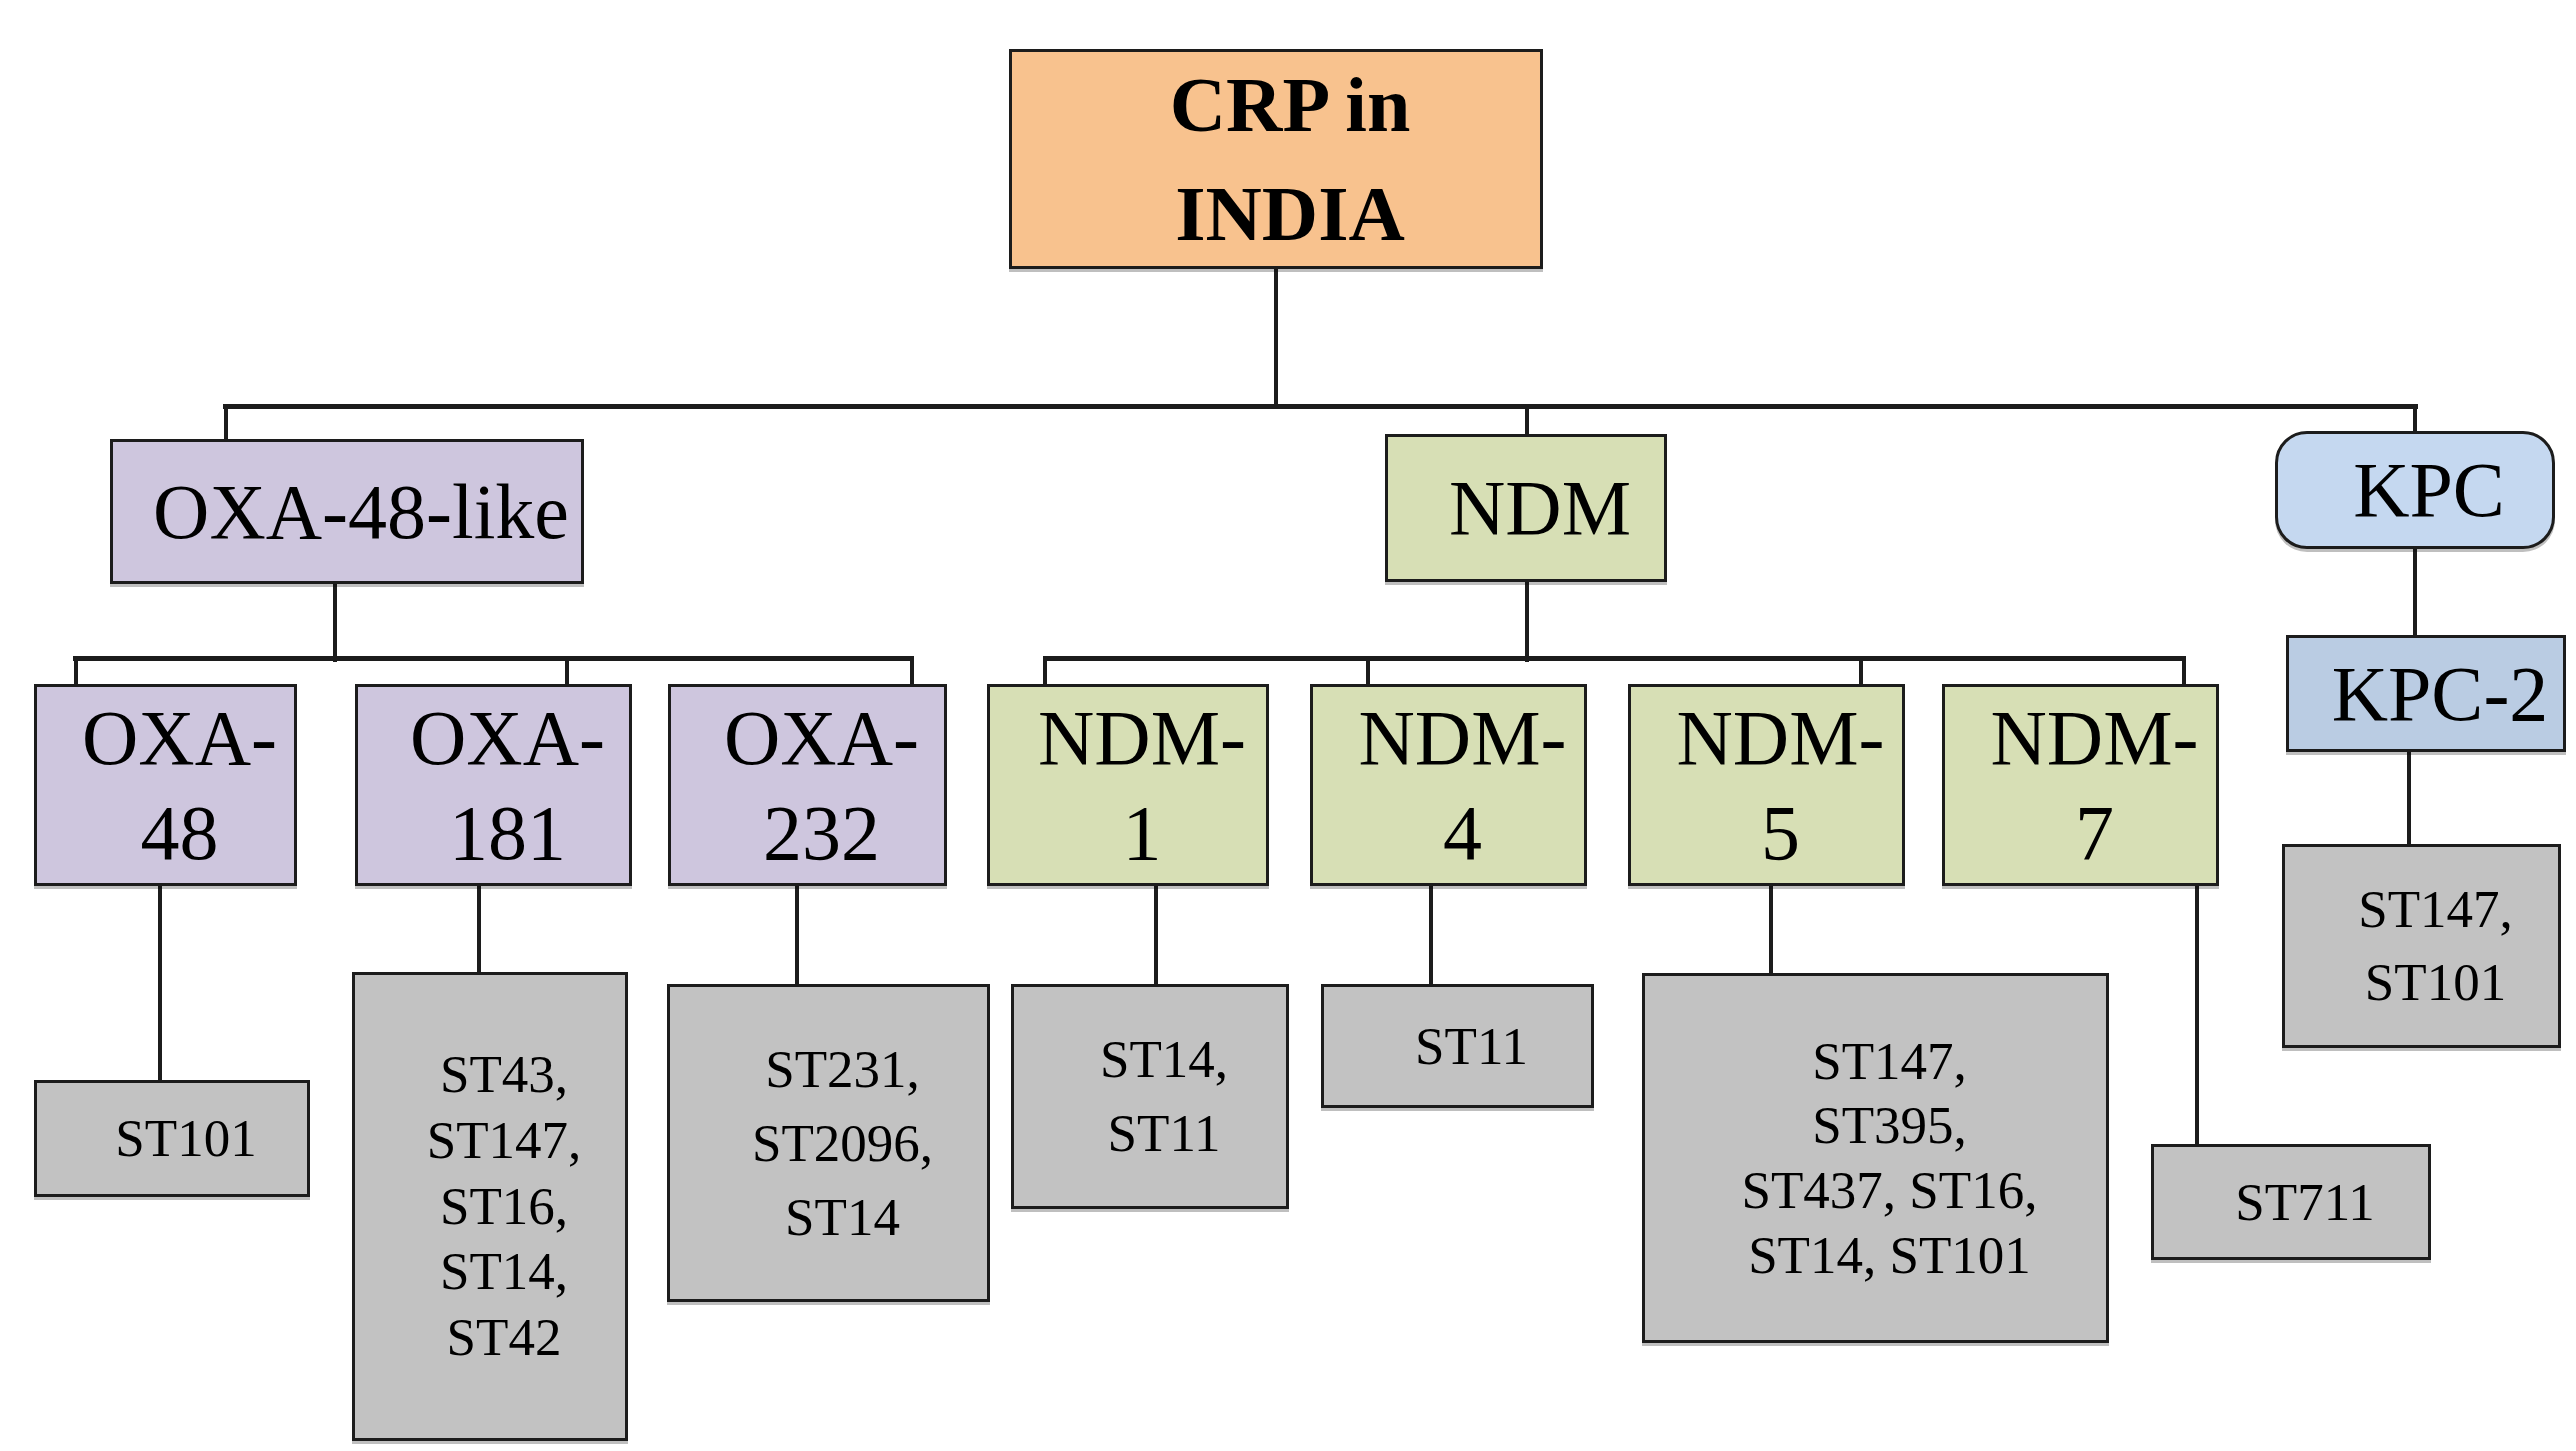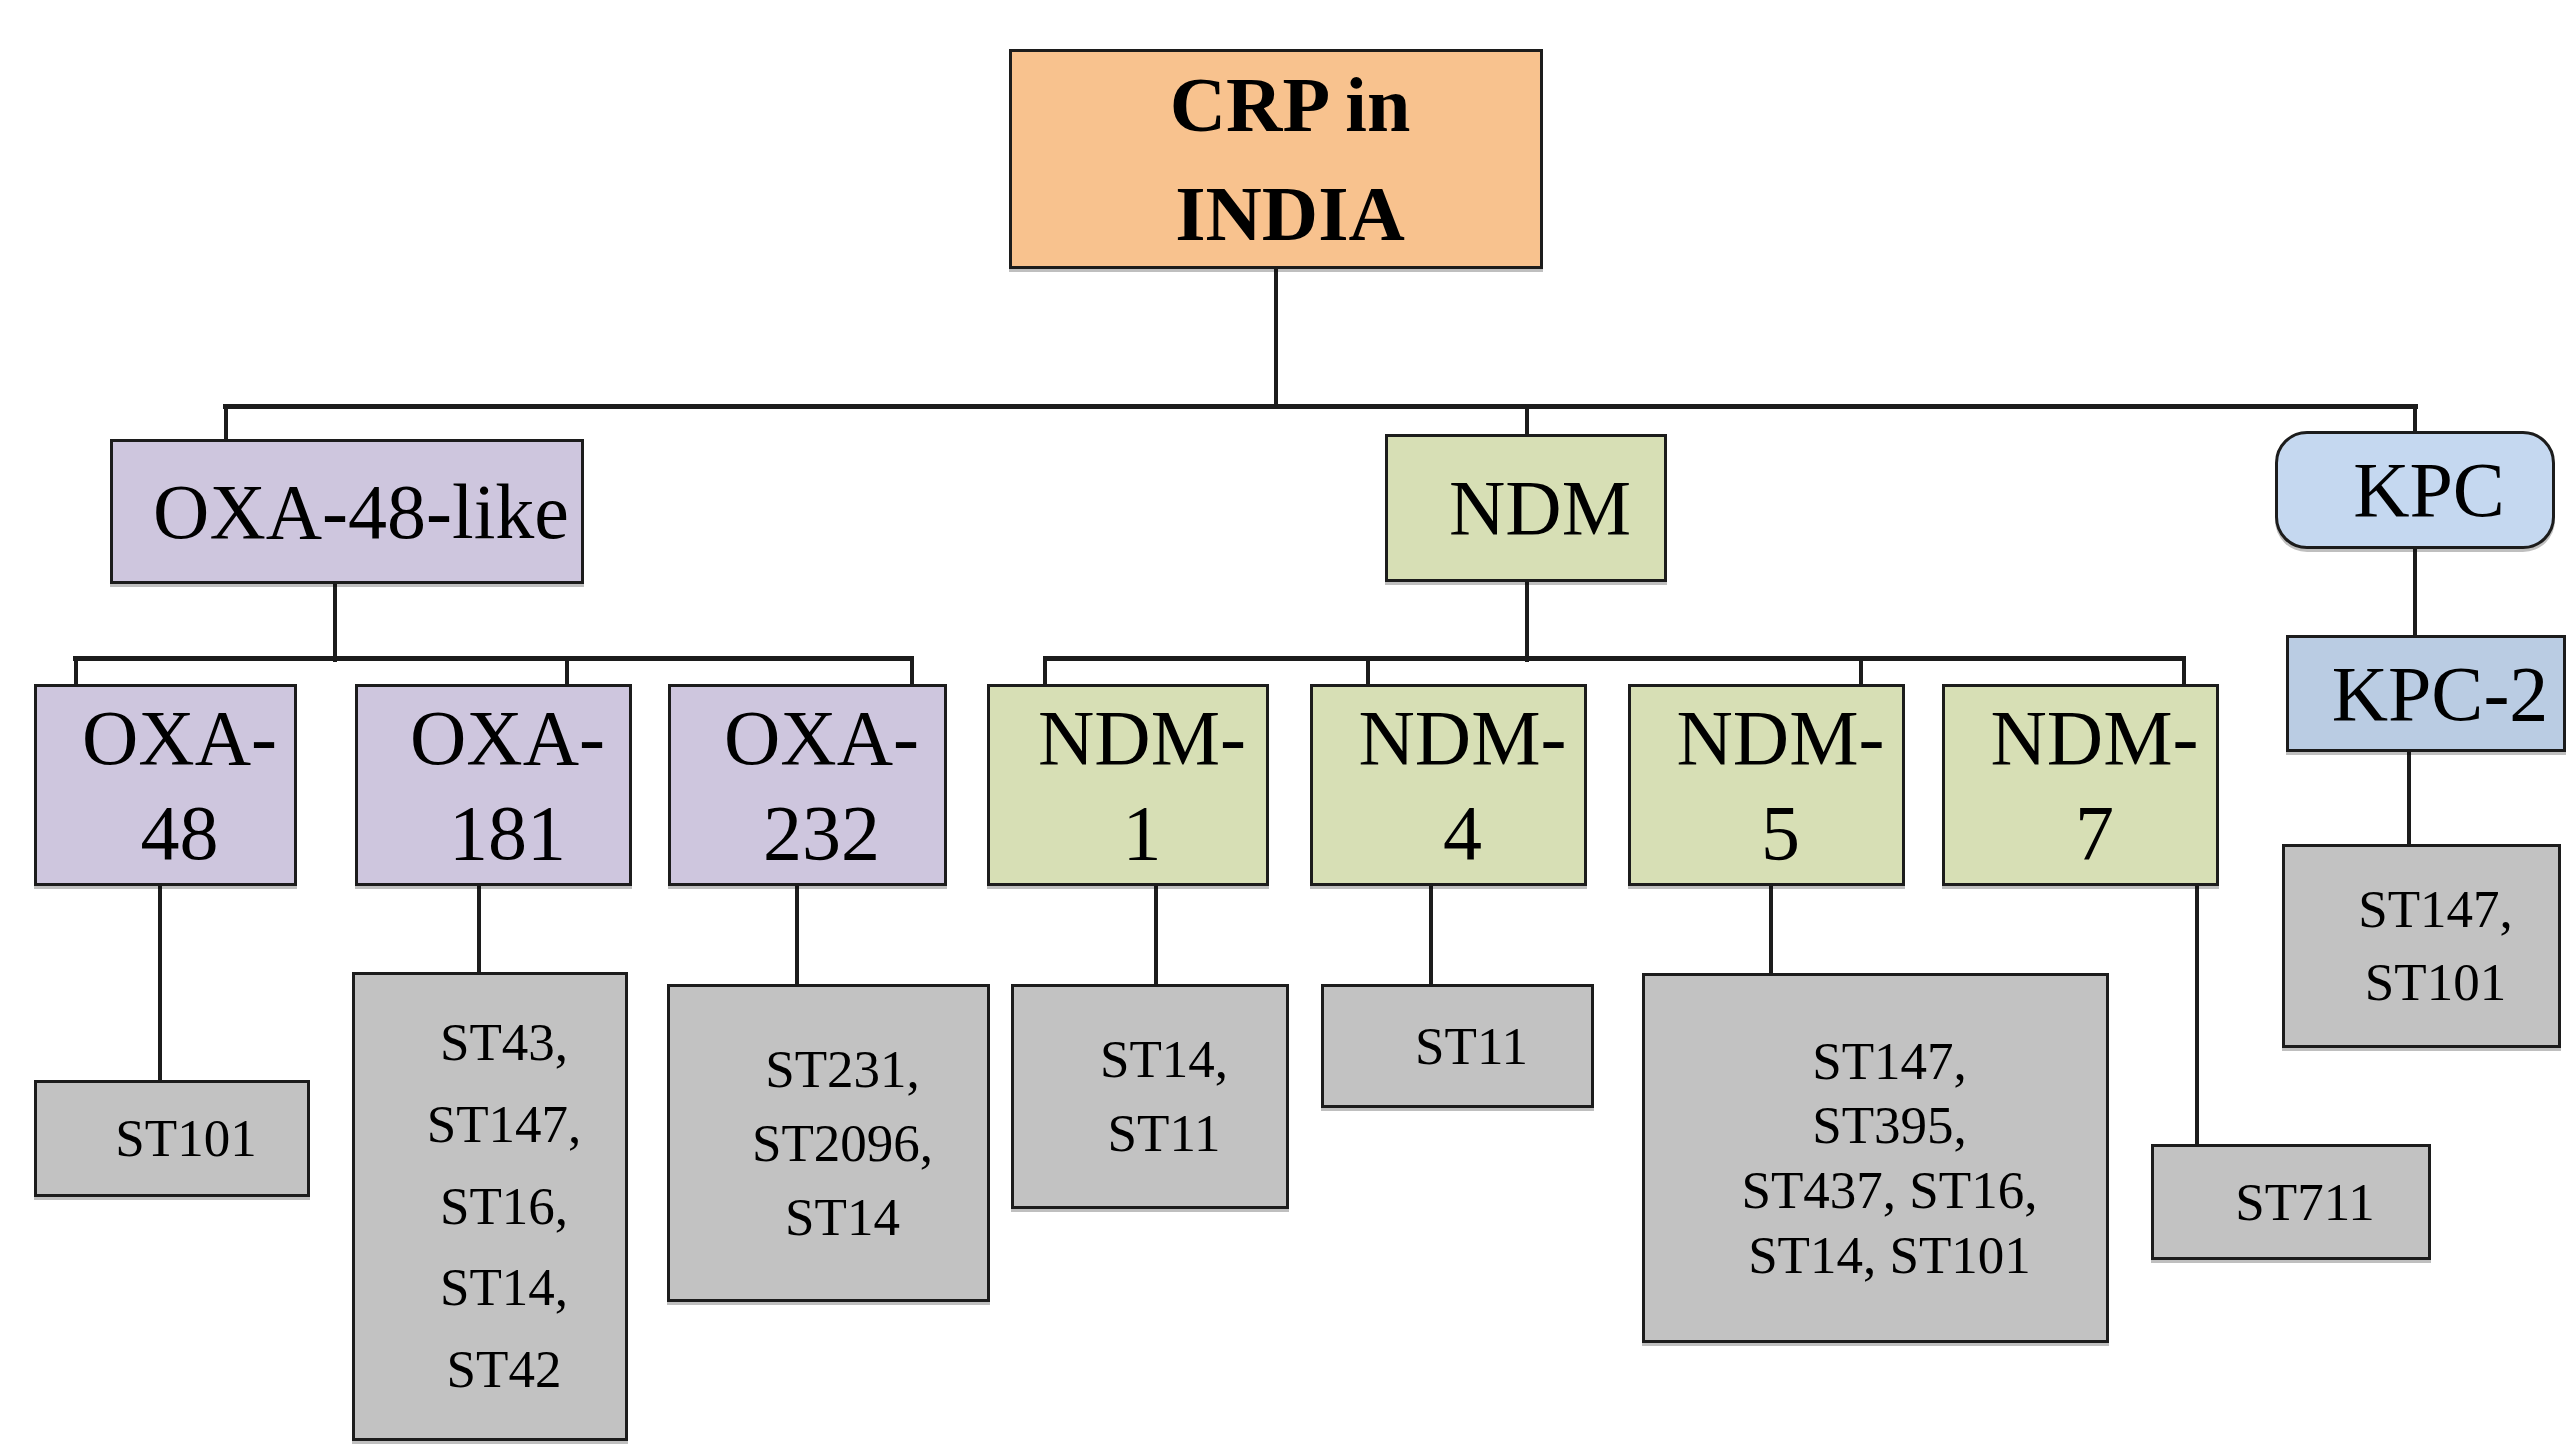--- a/index.html
+++ b/index.html
@@ -27,21 +27,21 @@
   .b-kpc      {left:2275px;top:431px; width:280px;height:118px;border-radius:32px;}
   .b-kpc2     {left:2275px;top:635px; width:280px;height:117px;}
   .b-oxa48    {left:34px;  top:684px; width:263px;height:202px;}
   .b-oxa181   {left:355px; top:684px; width:277px;height:202px;}
   .b-oxa232   {left:668px; top:684px; width:279px;height:202px;}
   .b-ndm1     {left:987px;top:684px; width:282px;height:202px;}
   .b-ndm4     {left:1310px;top:684px; width:277px;height:202px;}
   .b-ndm5     {left:1628px;top:684px; width:277px;height:202px;}
   .b-ndm7     {left:1942px;top:684px; width:277px;height:202px;}
   .b-st-oxa48 {left:34px;  top:1080px;width:276px;height:117px;}
-  .b-st-oxa181{left:352px; top:972px;width:276px;height:469px;gap:16px;}
+  .b-st-oxa181{left:352px; top:972px;width:276px;height:469px;}
   .b-st-oxa232{left:667px; top:984px;width:323px;height:318px;}
   .b-st-ndm1  {left:1011px;top:984px;width:278px;height:225px;}
   .b-st-ndm4  {left:1321px;top:984px;width:273px;height:124px;}
   .b-st-ndm5  {left:1642px;top:973px;width:467px;height:370px;}
   .b-st-ndm7  {left:2151px;top:1144px;width:280px;height:116px;}
   .b-st-kpc2  {left:2282px;top:844px;width:279px;height:204px;}
 </style>
 </head>
 <body>
 

